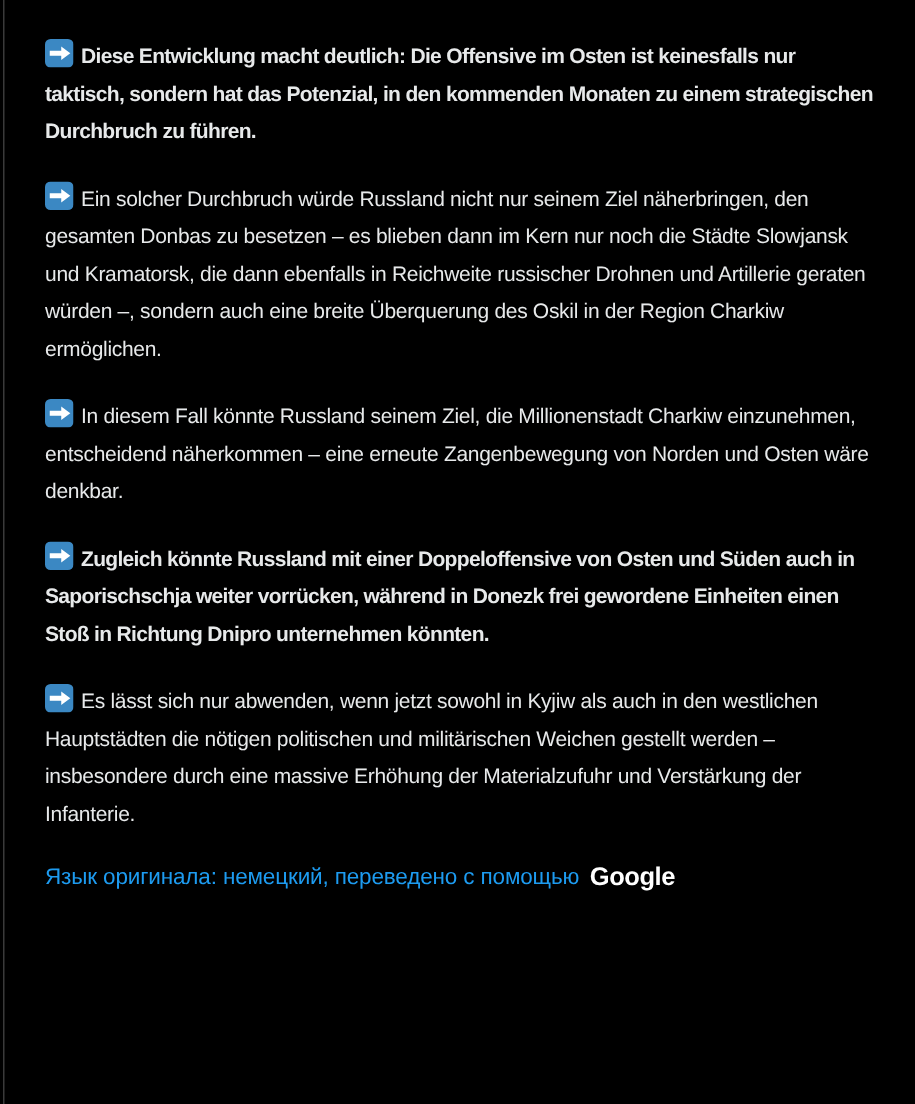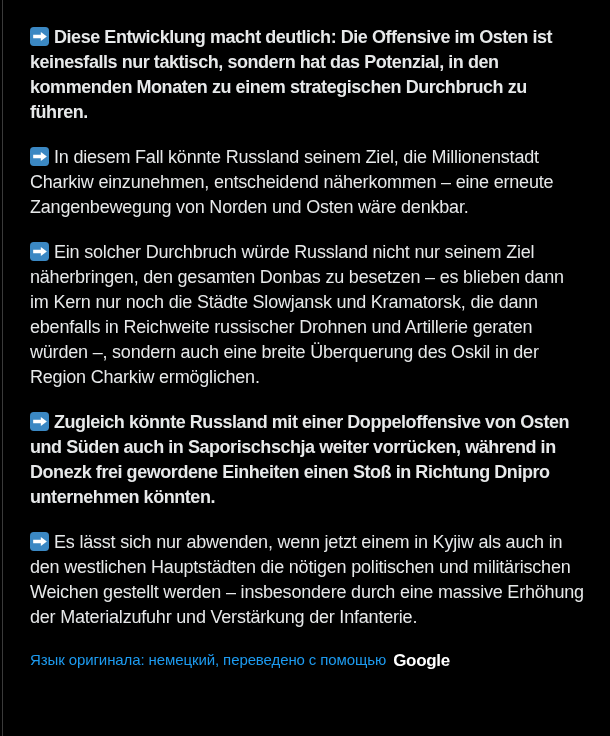--- a/index.html
+++ b/index.html
@@ -26,21 +26,21 @@
   .post-body {
     position: absolute;
     left: 0;
     top: 0;
     width: 100%;
     box-sizing: border-box;
     padding: 25px 24px 0 30px;
   }
   .para {
     margin: 0 0 20px 0;
-    font-size: 18px;
+    font-size: 14px;
     line-height: 25px;
     letter-spacing: -0.2px;
     color: var(--text, #e7e9ea);
     font-weight: 400;
   }
   .para.bold {
     font-weight: 700;
     letter-spacing: -0.45px;
   }
   .emoji {
@@ -85,43 +85,43 @@
       <span class="emoji"><svg viewBox="0 0 36 36">
             <rect class="emoji-bg" width="36" height="36" rx="7" fill="#3b88c3"></rect>
             <path fill="#ffffff" d="M20.5 9.5 32 18l-11.5 8.5v-5.2H6v-6.6h14.5z"></path>
           </svg></span><span class="ptext">Diese Entwicklung macht deutlich: Die Offensive im Osten ist keinesfalls nur taktisch, sondern hat das Potenzial, in den kommenden Monaten zu einem strategischen Durchbruch zu führen.</span>
     </p>
 
     <p class="para">
       <span class="emoji"><svg viewBox="0 0 36 36">
             <rect class="emoji-bg" width="36" height="36" rx="7" fill="#3b88c3"></rect>
             <path fill="#ffffff" d="M20.5 9.5 32 18l-11.5 8.5v-5.2H6v-6.6h14.5z"></path>
-          </svg></span><span class="ptext">In diesem Fall könnte Russland seinem Ziel, die Millionenstadt Charkiw einzunehmen, entscheidend näherkommen – eine erneute Zangenbewegung von Norden und Osten wäre denkbar.</span>
+          </svg></span><span class="ptext">Ein solcher Durchbruch würde Russland nicht nur seinem Ziel näherbringen, den gesamten Donbas zu besetzen – es blieben dann im Kern nur noch die Städte Slowjansk und Kramatorsk, die dann ebenfalls in Reichweite russischer Drohnen und Artillerie geraten würden –, sondern auch eine breite Überquerung des Oskil in der Region Charkiw ermöglichen.</span>
     </p>
 
     <p class="para">
       <span class="emoji"><svg viewBox="0 0 36 36">
             <rect class="emoji-bg" width="36" height="36" rx="7" fill="#3b88c3"></rect>
             <path fill="#ffffff" d="M20.5 9.5 32 18l-11.5 8.5v-5.2H6v-6.6h14.5z"></path>
-          </svg></span><span class="ptext">Ein solcher Durchbruch würde Russland nicht nur seinem Ziel näherbringen, den gesamten Donbas zu besetzen – es blieben dann im Kern nur noch die Städte Slowjansk und Kramatorsk, die dann ebenfalls in Reichweite russischer Drohnen und Artillerie geraten würden –, sondern auch eine breite Überquerung des Oskil in der Region Charkiw ermöglichen.</span>
+          </svg></span><span class="ptext">In diesem Fall könnte Russland seinem Ziel, die Millionenstadt Charkiw einzunehmen, entscheidend näherkommen – eine erneute Zangenbewegung von Norden und Osten wäre denkbar.</span>
     </p>
 
     <p class="para bold">
       <span class="emoji"><svg viewBox="0 0 36 36">
             <rect class="emoji-bg" width="36" height="36" rx="7" fill="#3b88c3"></rect>
             <path fill="#ffffff" d="M20.5 9.5 32 18l-11.5 8.5v-5.2H6v-6.6h14.5z"></path>
           </svg></span><span class="ptext">Zugleich könnte Russland mit einer Doppeloffensive von Osten und Süden auch in Saporischschja weiter vorrücken, während in Donezk frei gewordene Einheiten einen Stoß in Richtung Dnipro unternehmen könnten.</span>
     </p>
 
 
     <p class="para">
       <span class="emoji"><svg viewBox="0 0 36 36">
             <rect class="emoji-bg" width="36" height="36" rx="7" fill="#3b88c3"></rect>
             <path fill="#ffffff" d="M20.5 9.5 32 18l-11.5 8.5v-5.2H6v-6.6h14.5z"></path>
-          </svg></span><span class="ptext">Es lässt sich nur abwenden, wenn jetzt einem in Kyjiw als auch in den westlichen Hauptstädten die nötigen politischen und militärischen Weichen gestellt werden – insbesondere durch eine massive Erhöhung der Materialzufuhr und Verstärkung der Infanterie.</span>
+          </svg></span><span class="ptext">Es lässt sich nur abwenden, wenn jetzt sowohl in Kyjiw als auch in den westlichen Hauptstädten die nötigen politischen und militärischen Weichen gestellt werden – insbesondere durch eine massive Erhöhung der Materialzufuhr und Verstärkung der Infanterie.</span>
     </p>
 
     <div class="translate-row">
       <span>Язык оригинала: немецкий, переведено с помощью</span><span class="google-logo">Google</span>
     </div>
 
   </div>
 </div>
 
 </body></html>

